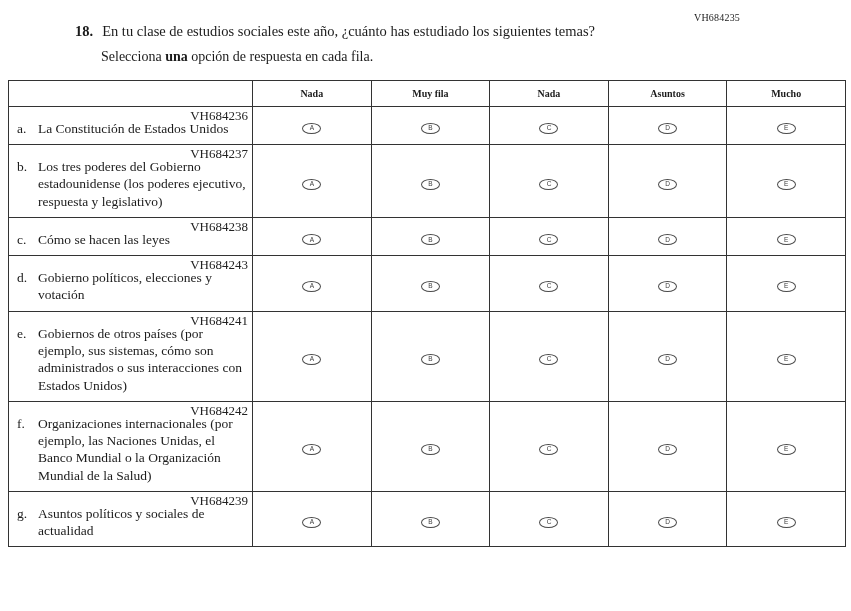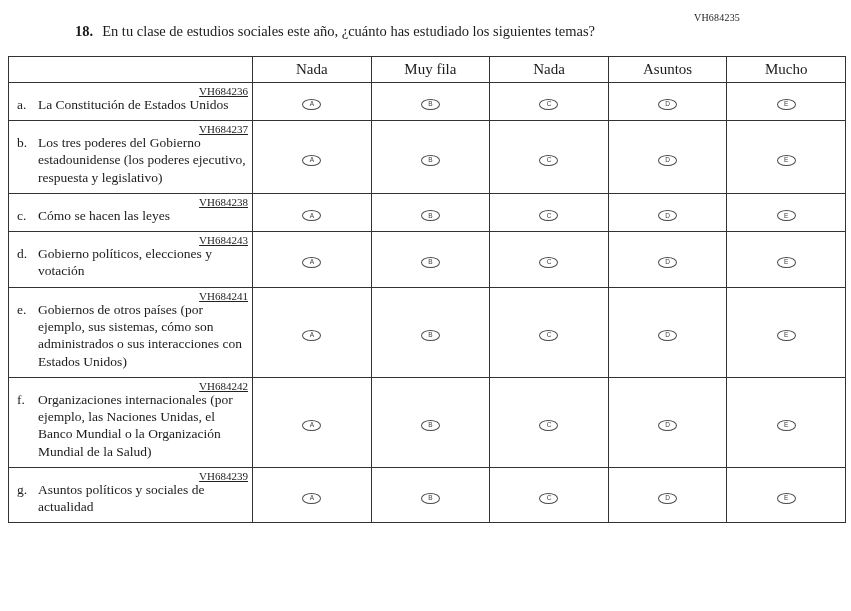--- a/index.html
+++ b/index.html
@@ -41,40 +41,39 @@
     table-layout: fixed;
     width: 837px;
     margin: 15px 0 0 8px;
     border: 1.5px solid #222;
   }
   .response-table th, .response-table td {
     border: 1px solid #333;
   }
   .response-table thead th {
     height: 26px;
-    font-size: 15px;
-    font-weight: normal;
+    font-size: 10px;
+    font-weight: bold;
     text-align: center;
     vertical-align: middle;
     padding: 2px;
   }
   td.stub {
     position: relative;
     padding: 13px 6px 7px 8px;
     vertical-align: middle;
     font-size: 13.5px;
     line-height: 1.28;
   }
   .row-code {
     position: absolute;
     top: 1px;
     right: 4px;
-    font-size: 11px;
+    font-size: 13px;
     color: #222;
-    text-decoration: underline;
   }
   .item { display: flex; }
   .item-label { flex: 0 0 21px; }
   .item-text { flex: 1; }
   td.opt {
     text-align: center;
     vertical-align: middle;
   }
   .oval {
     display: inline-flex;
@@ -96,20 +95,23 @@
 </style>
 </head>
 <body>
 
 <div class="form-code">VH684235</div>
 
 <div class="question">
   <div class="q-line1">
     <span class="q-num">18.</span><span class="q-text">En tu clase de estudios sociales este año, ¿cuánto has estudiado los siguientes temas?</span>
   </div>
+  <div class="q-line2">
+    <span>Selecciona </span><b>una</b><span> opción de respuesta en cada fila.</span>
+  </div>
 </div>
 
 <table class="response-table">
   <colgroup>
     <col style="width:244px">
     <col style="width:118.6px">
     <col style="width:118.6px">
     <col style="width:118.6px">
     <col style="width:118.6px">
     <col style="width:118.6px">

